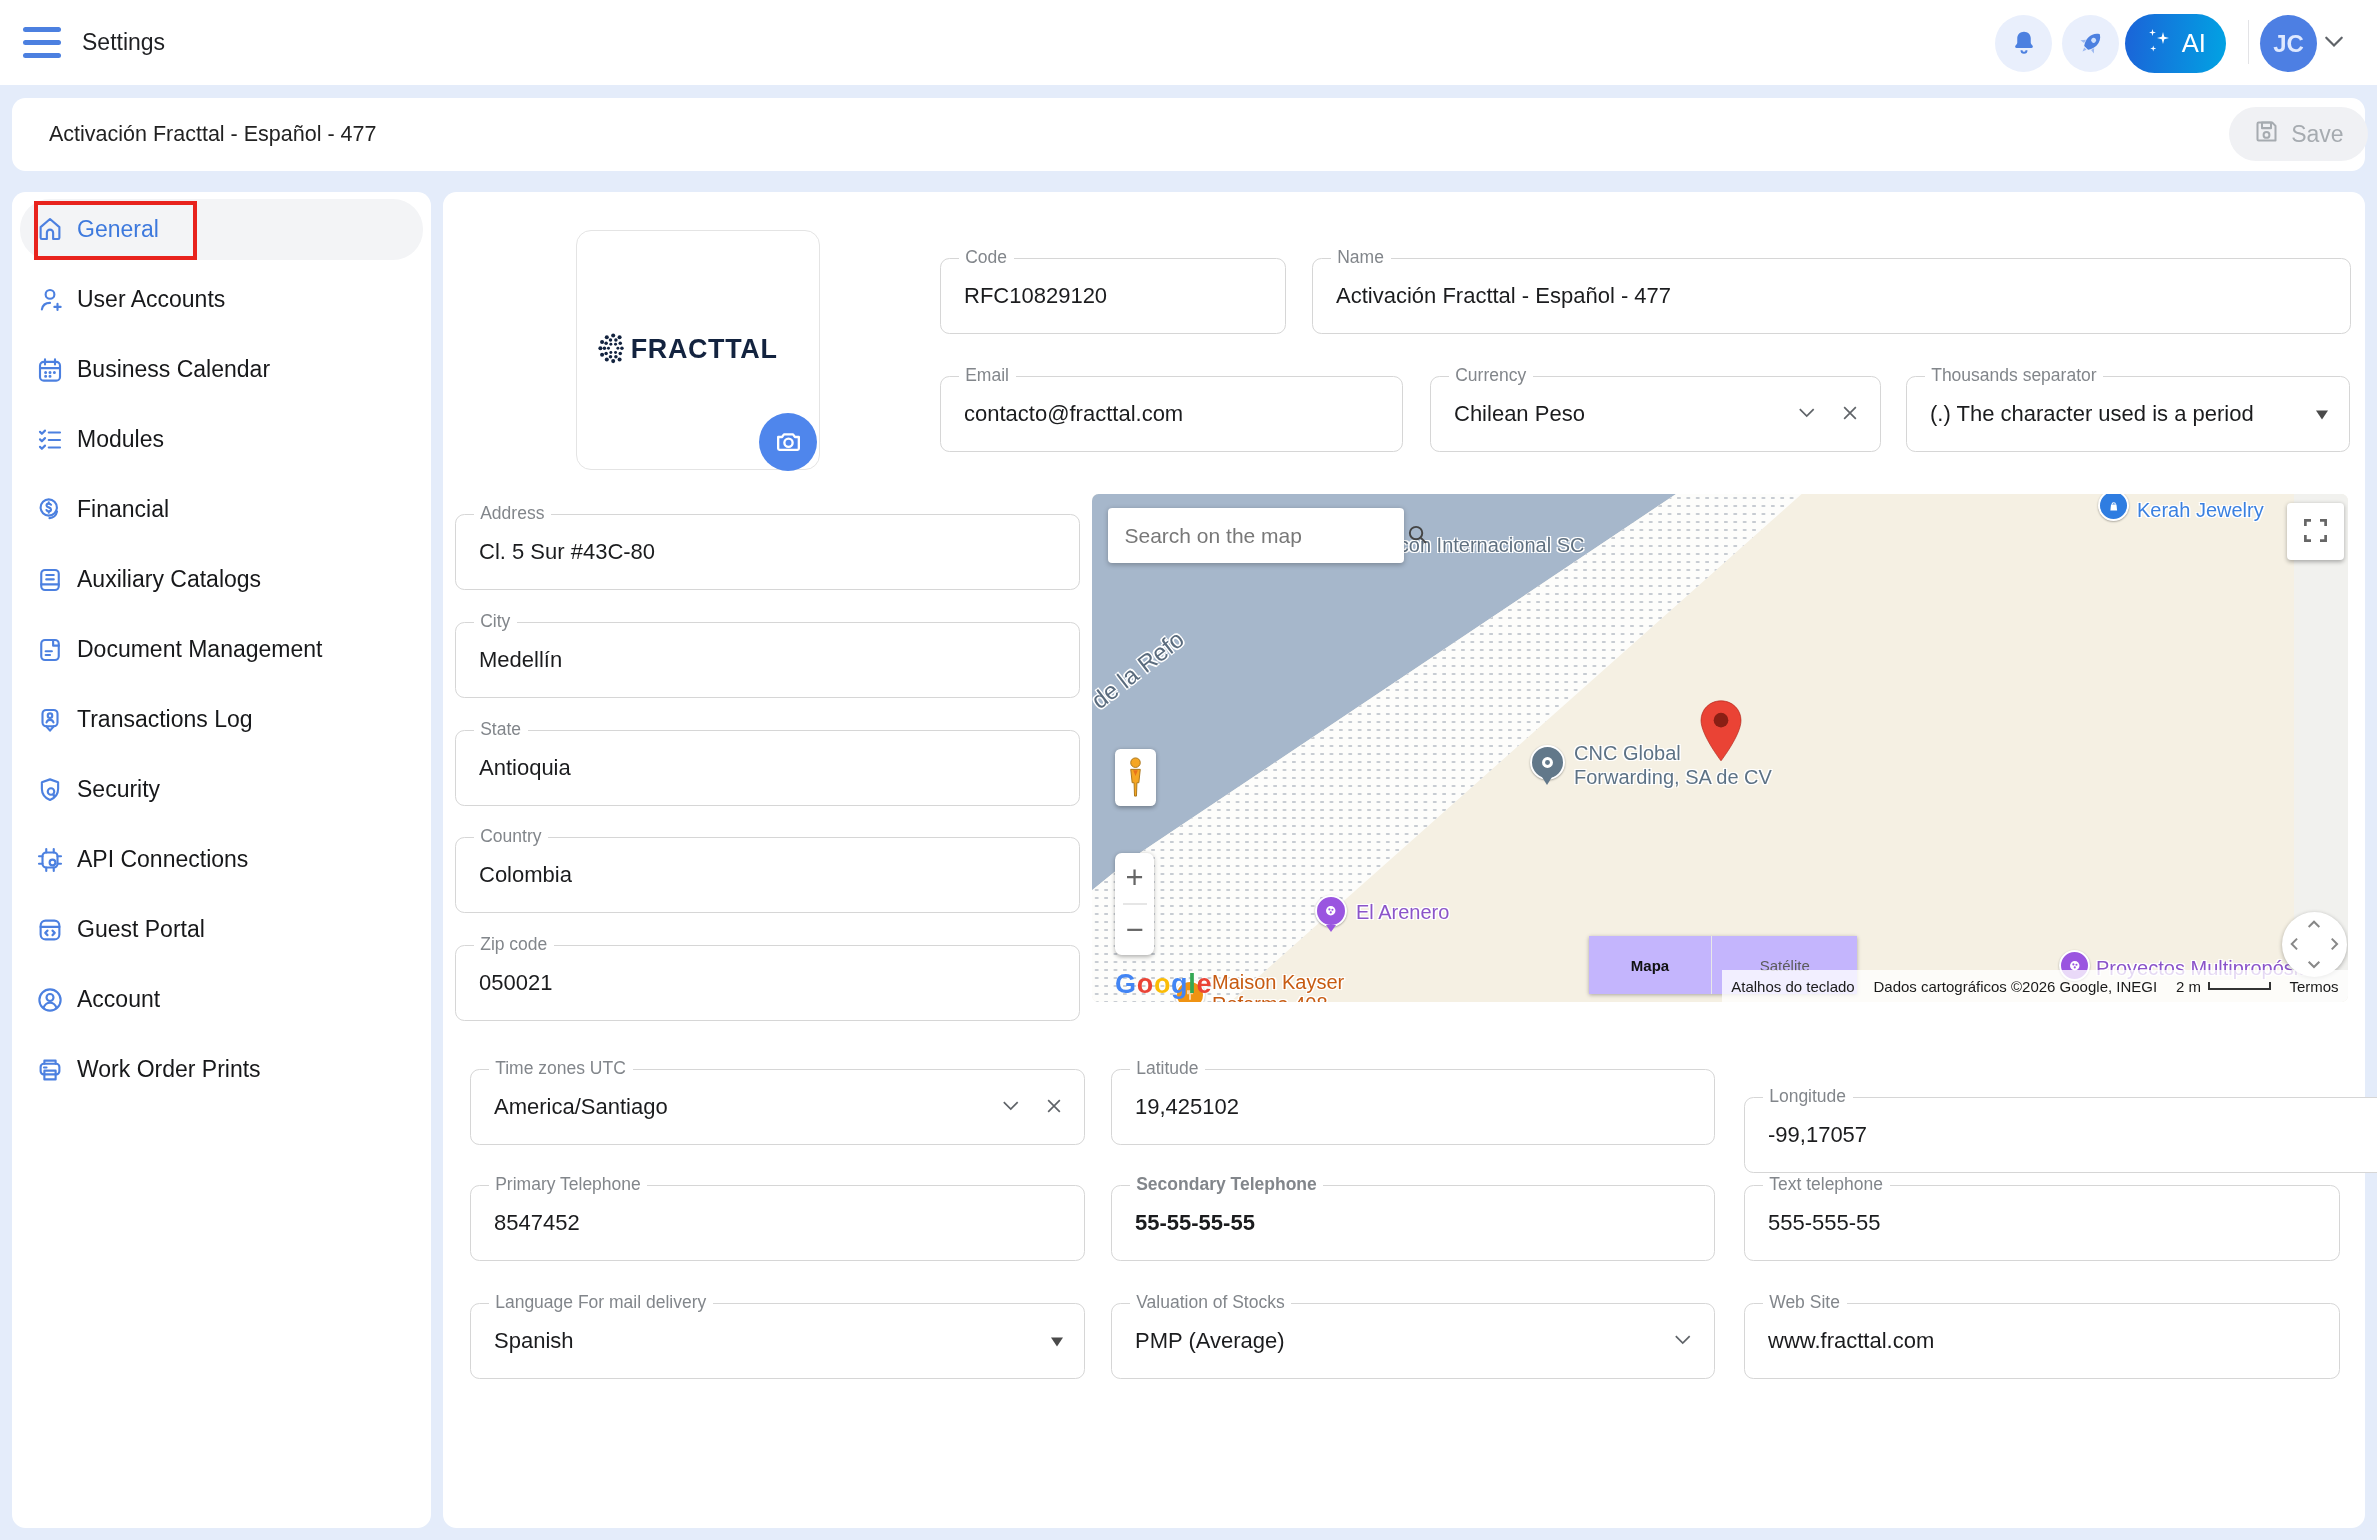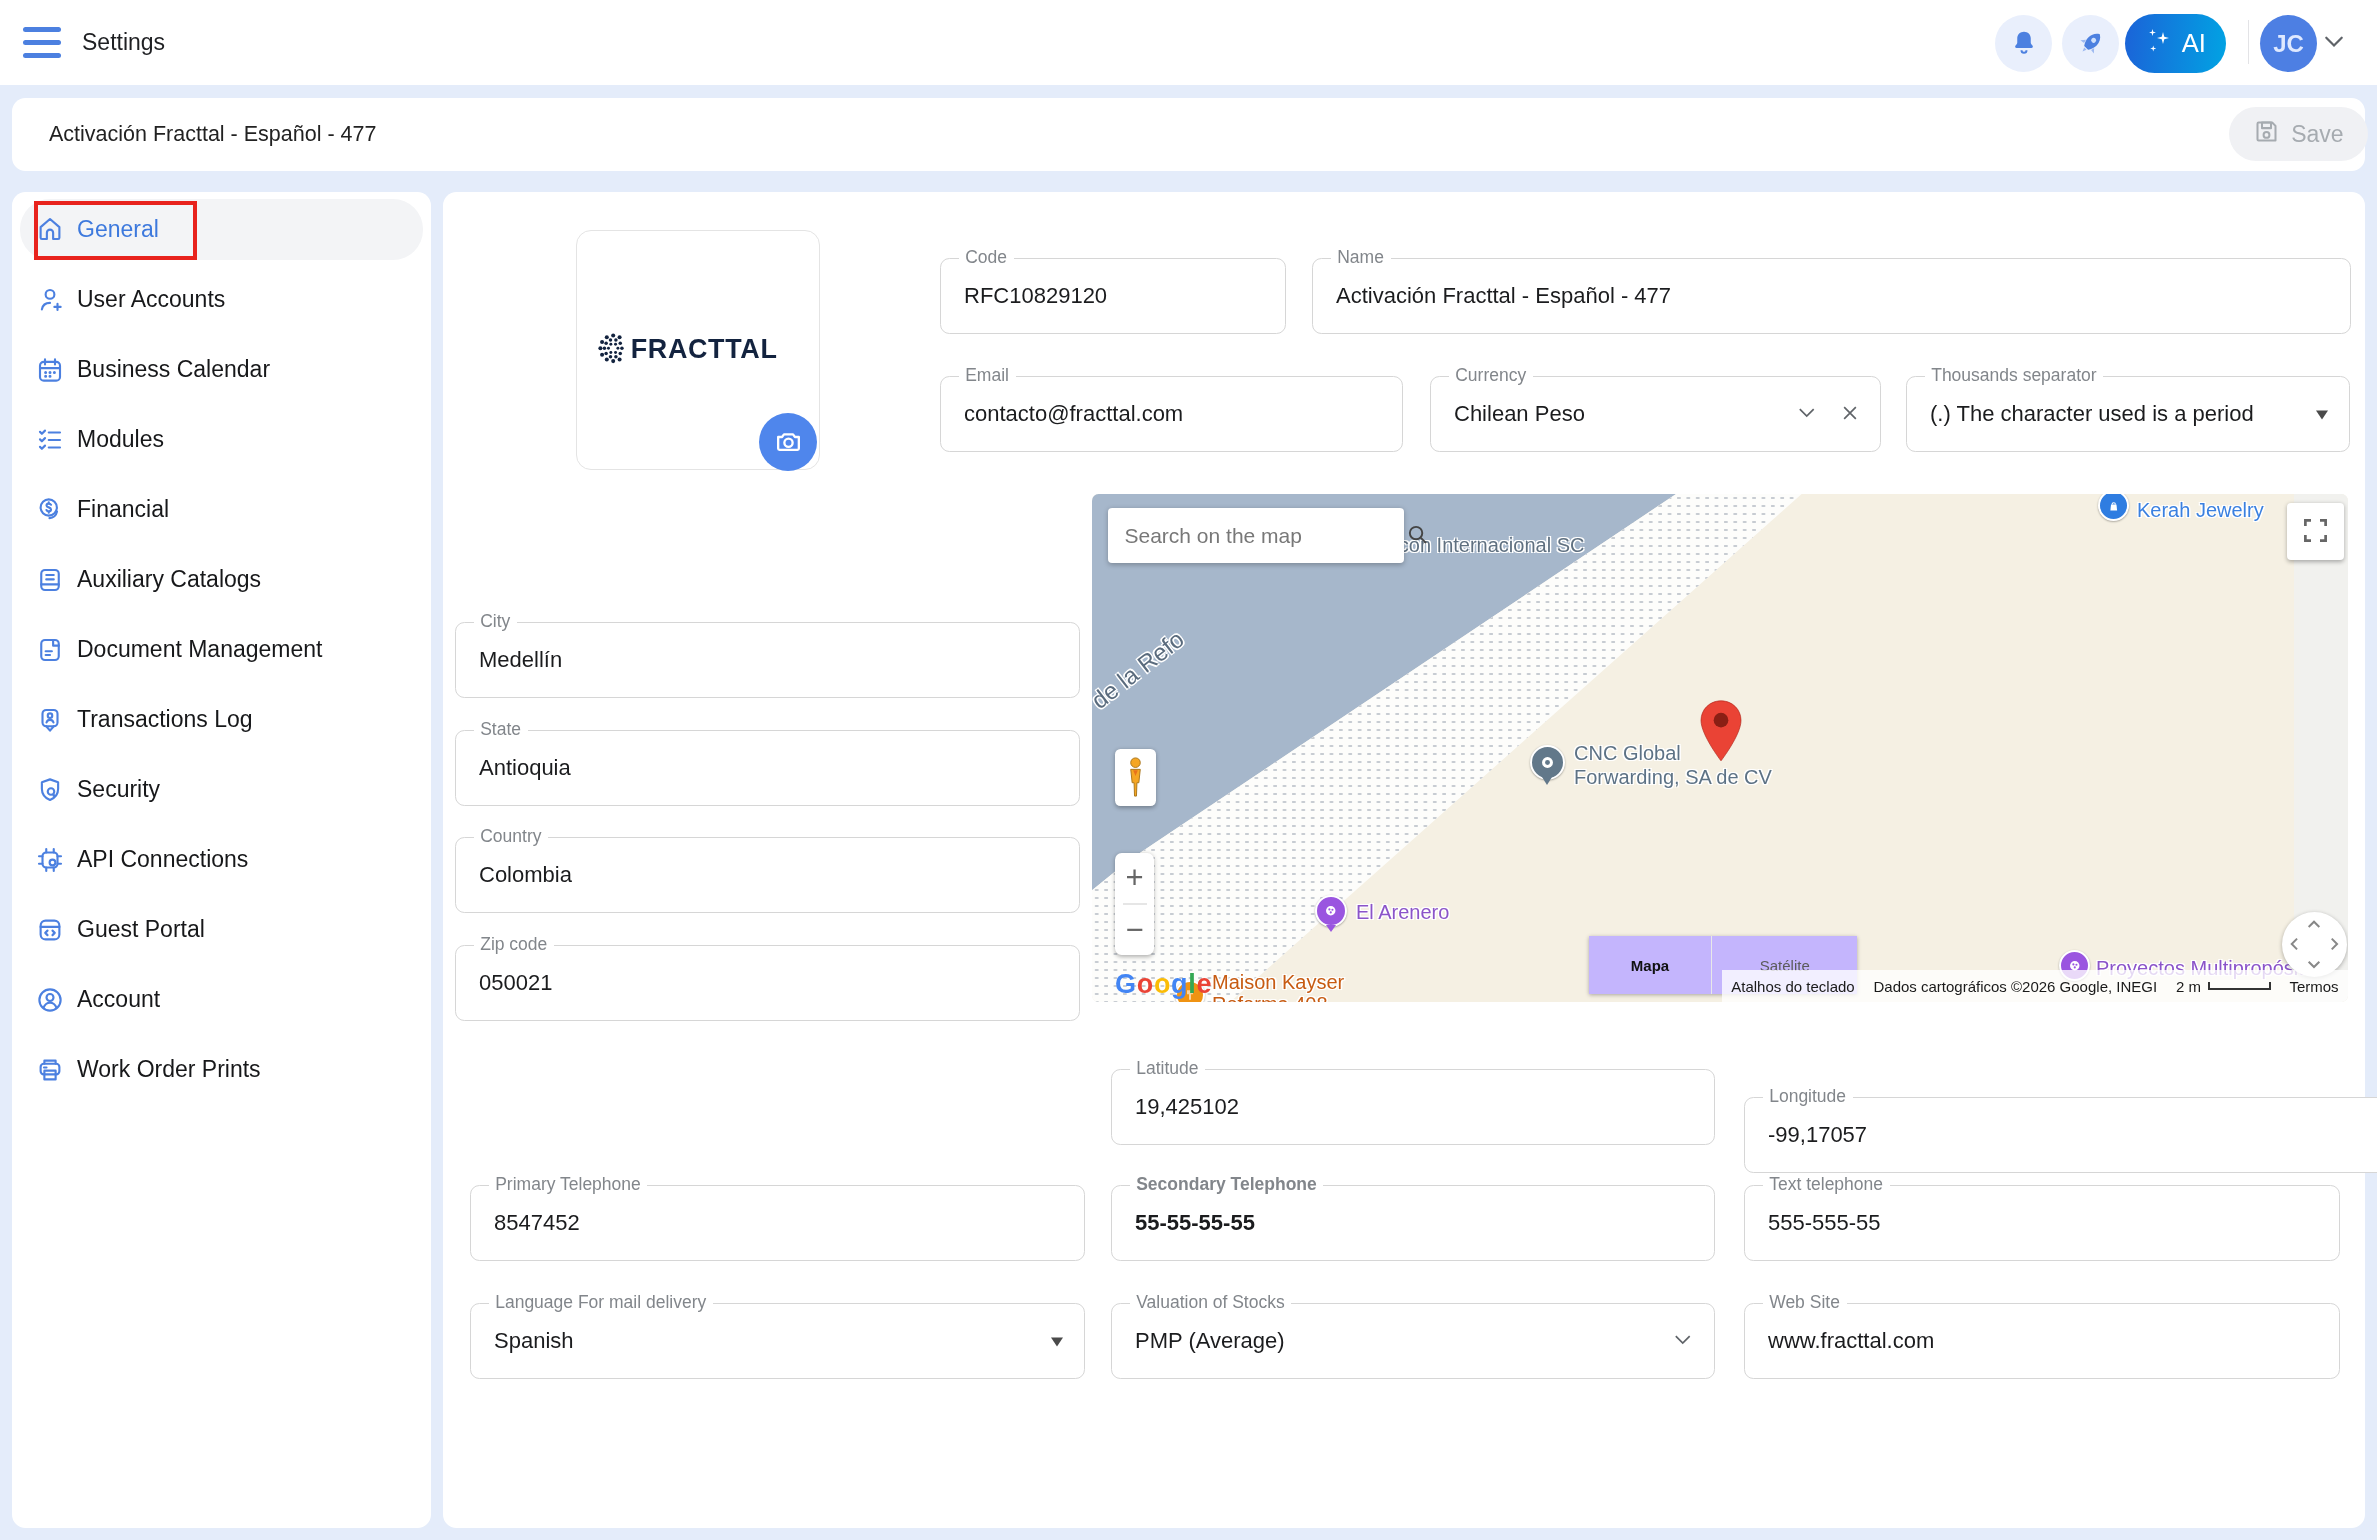--- a/index.html
+++ b/index.html
@@ -334,20 +334,24 @@
     <span class="xic"><svg width="20" height="20" viewBox="0 0 24 24">
           <path d="M5 5l14 14M19 5L5 19" stroke="#5f6368" stroke-width="2" fill="none"></path>
         </svg></span>
   </div>
   <div class="field" style="left:1906px;top:376px;width:444px;">
     <span class="flabel">Thousands separator</span>
     <span class="fvalue">(.) The character used is a period</span>
     <span class="tri"></span>
   </div>
 
+  <div class="field" style="left:455px;top:514px;width:625px;">
+    <span class="flabel">Address</span>
+    <span class="fvalue">Cl. 5 Sur #43C-80</span>
+  </div>
   <div class="field" style="left:455px;top:622px;width:625px;">
     <span class="flabel">City</span>
     <span class="fvalue">Medellín</span>
   </div>
   <div class="field" style="left:455px;top:730px;width:625px;">
     <span class="flabel">State</span>
     <span class="fvalue">Antioquia</span>
   </div>
   <div class="field" style="left:455px;top:837px;width:625px;">
     <span class="flabel">Country</span>
@@ -490,20 +494,30 @@
       <span class="chip">Atalhos do teclado</span>
       <span class="chip">Dados cartográficos ©2026 Google, INEGI</span>
       <span class="chip">
           <span>2 m</span>
           <span class="scalebar"></span>
         </span>
       <span class="chip">Termos</span>
     </div>
   </div>
 
+  <div class="field" style="left:470px;top:1069px;width:615px;">
+    <span class="flabel">Time zones UTC</span>
+    <span class="fvalue">America/Santiago</span>
+    <span class="chev"><svg width="17.5" height="10.8" viewBox="0 0 22 14">
+          <path d="M2 2l9 9 9-9" fill="none" stroke="#5f6368" stroke-width="2.2"></path>
+        </svg></span>
+    <span class="xic"><svg width="20" height="20" viewBox="0 0 24 24">
+          <path d="M5 5l14 14M19 5L5 19" stroke="#5f6368" stroke-width="2" fill="none"></path>
+        </svg></span>
+  </div>
   <div class="field" style="left:1111px;top:1069px;width:604px;">
     <span class="flabel">Latitude</span>
     <span class="fvalue">19,425102</span>
   </div>
   <div class="field" style="left:1744px;top:1069px;width:656px;margin-top:28px;">
     <span class="flabel">Longitude</span>
     <span class="fvalue">-99,17057</span>
   </div>
 
   <div class="field" style="left:470px;top:1185px;width:615px;">

